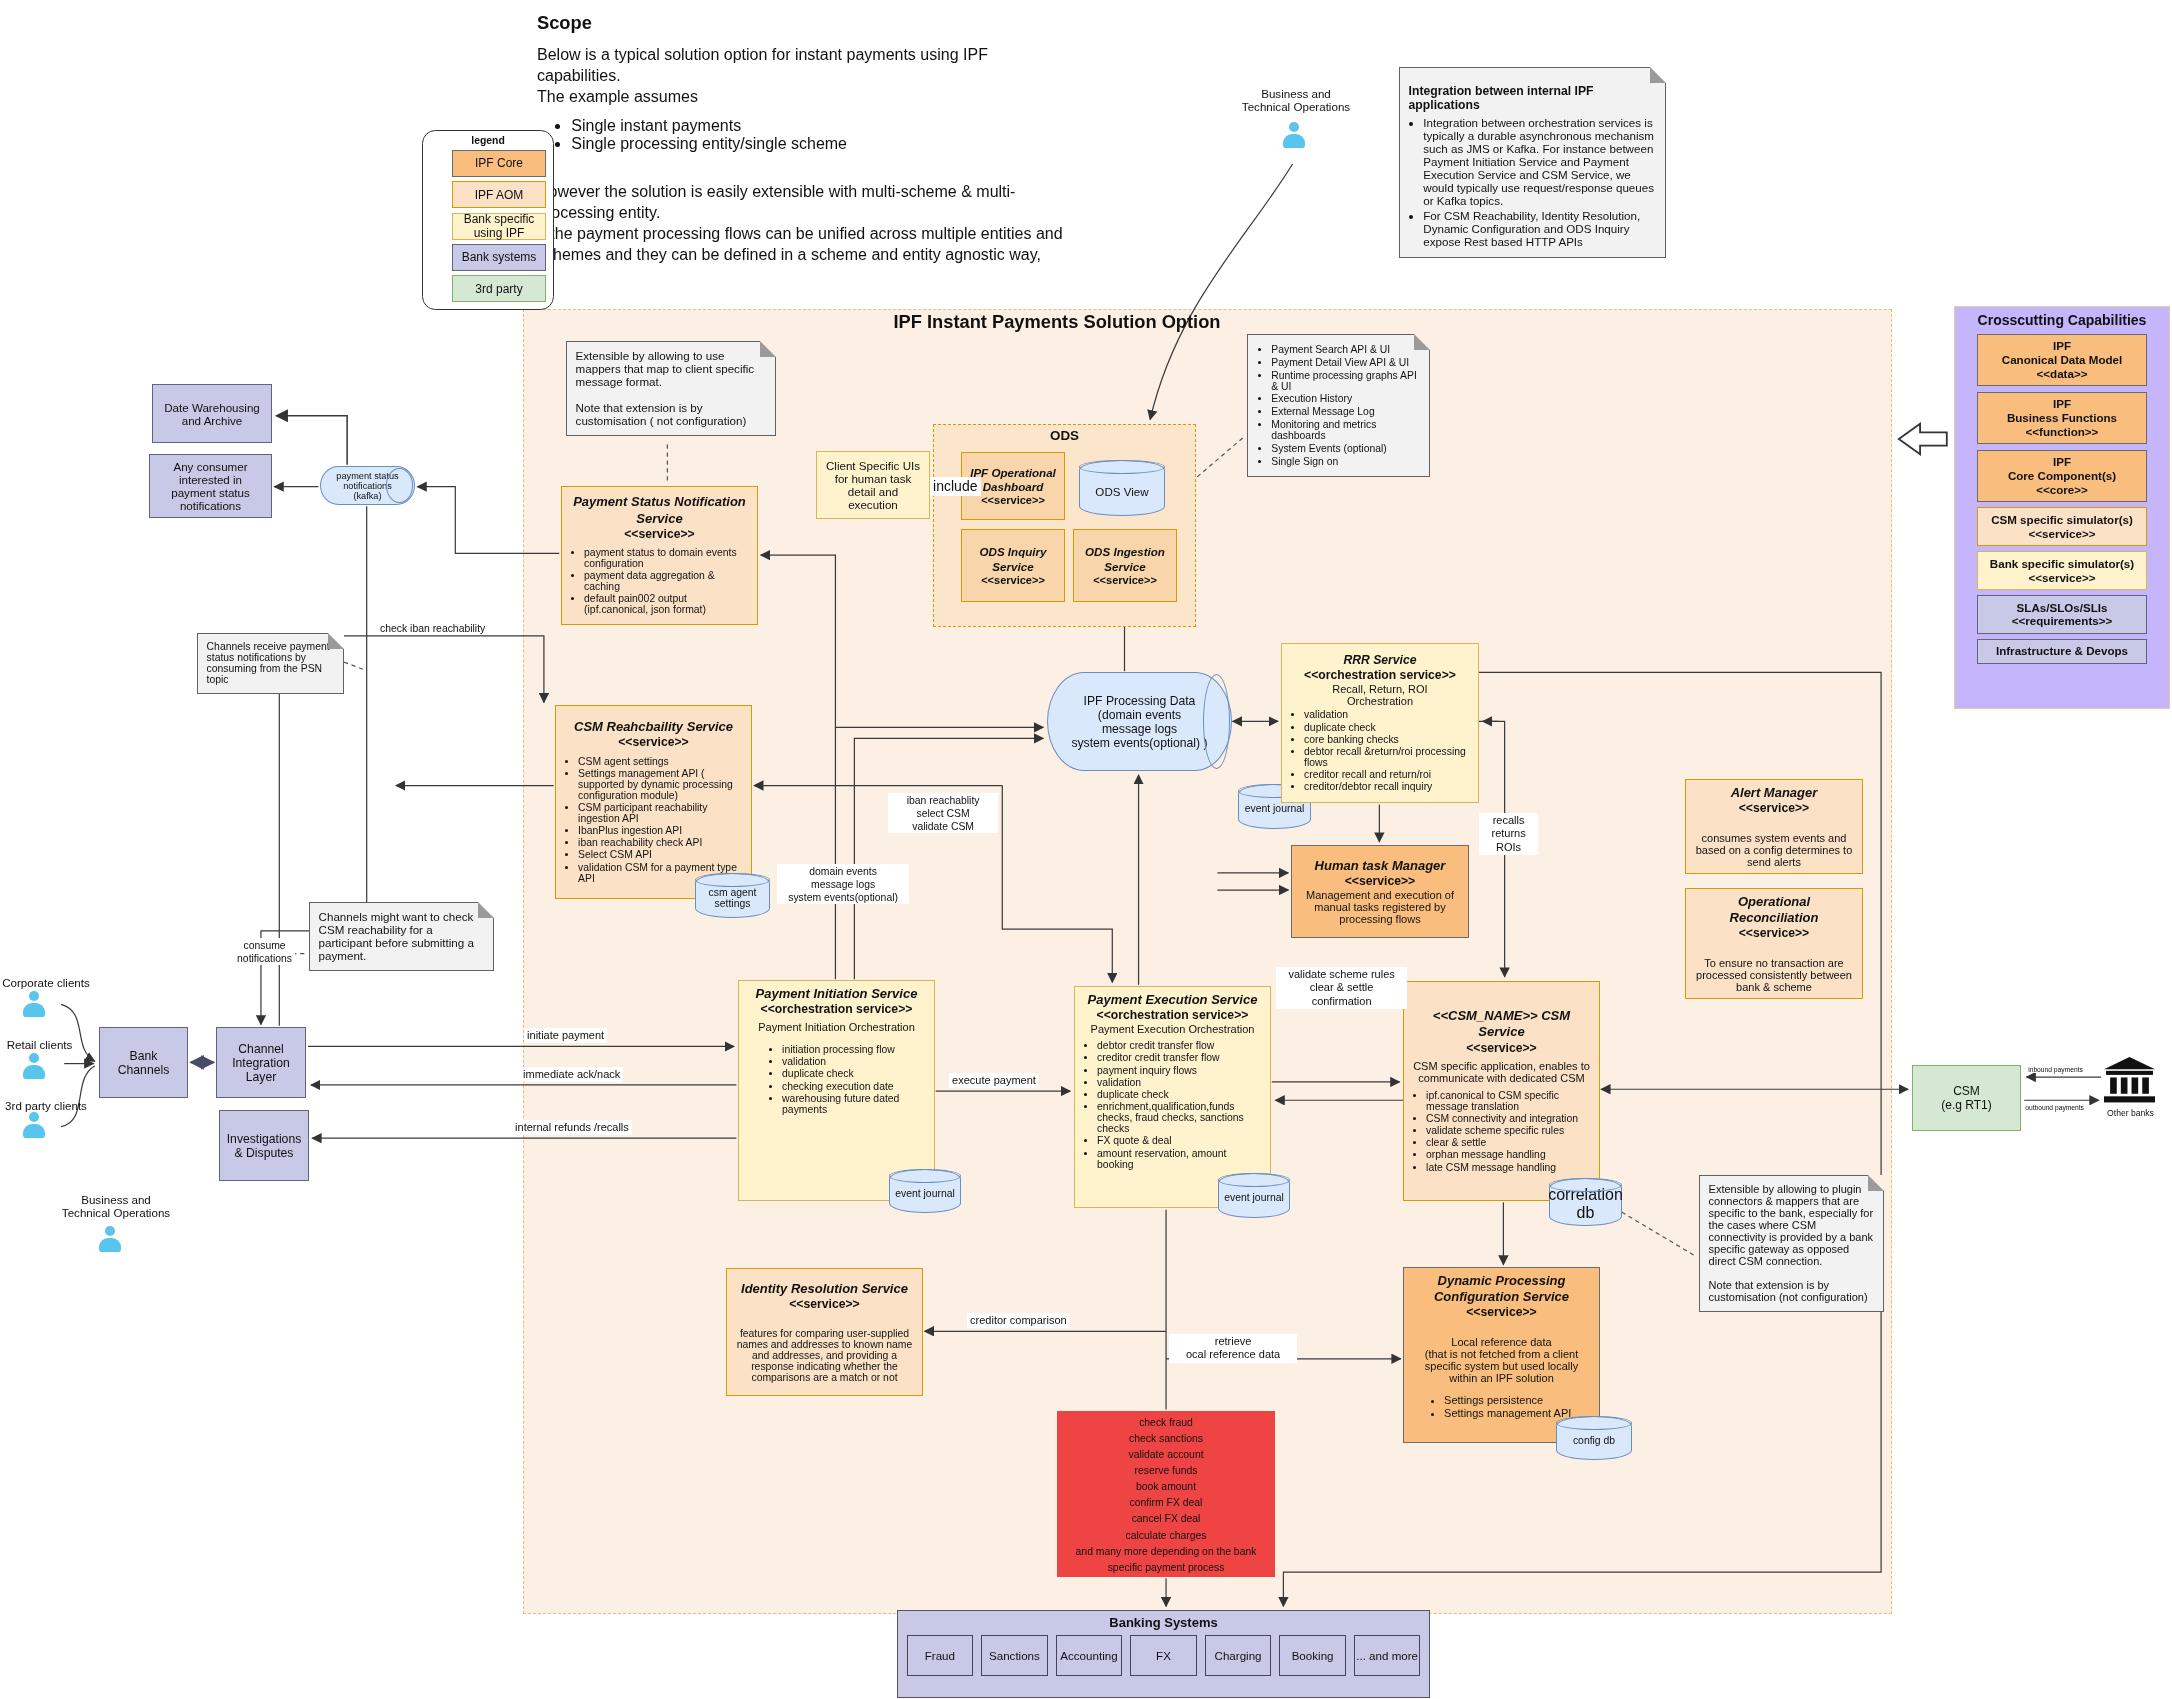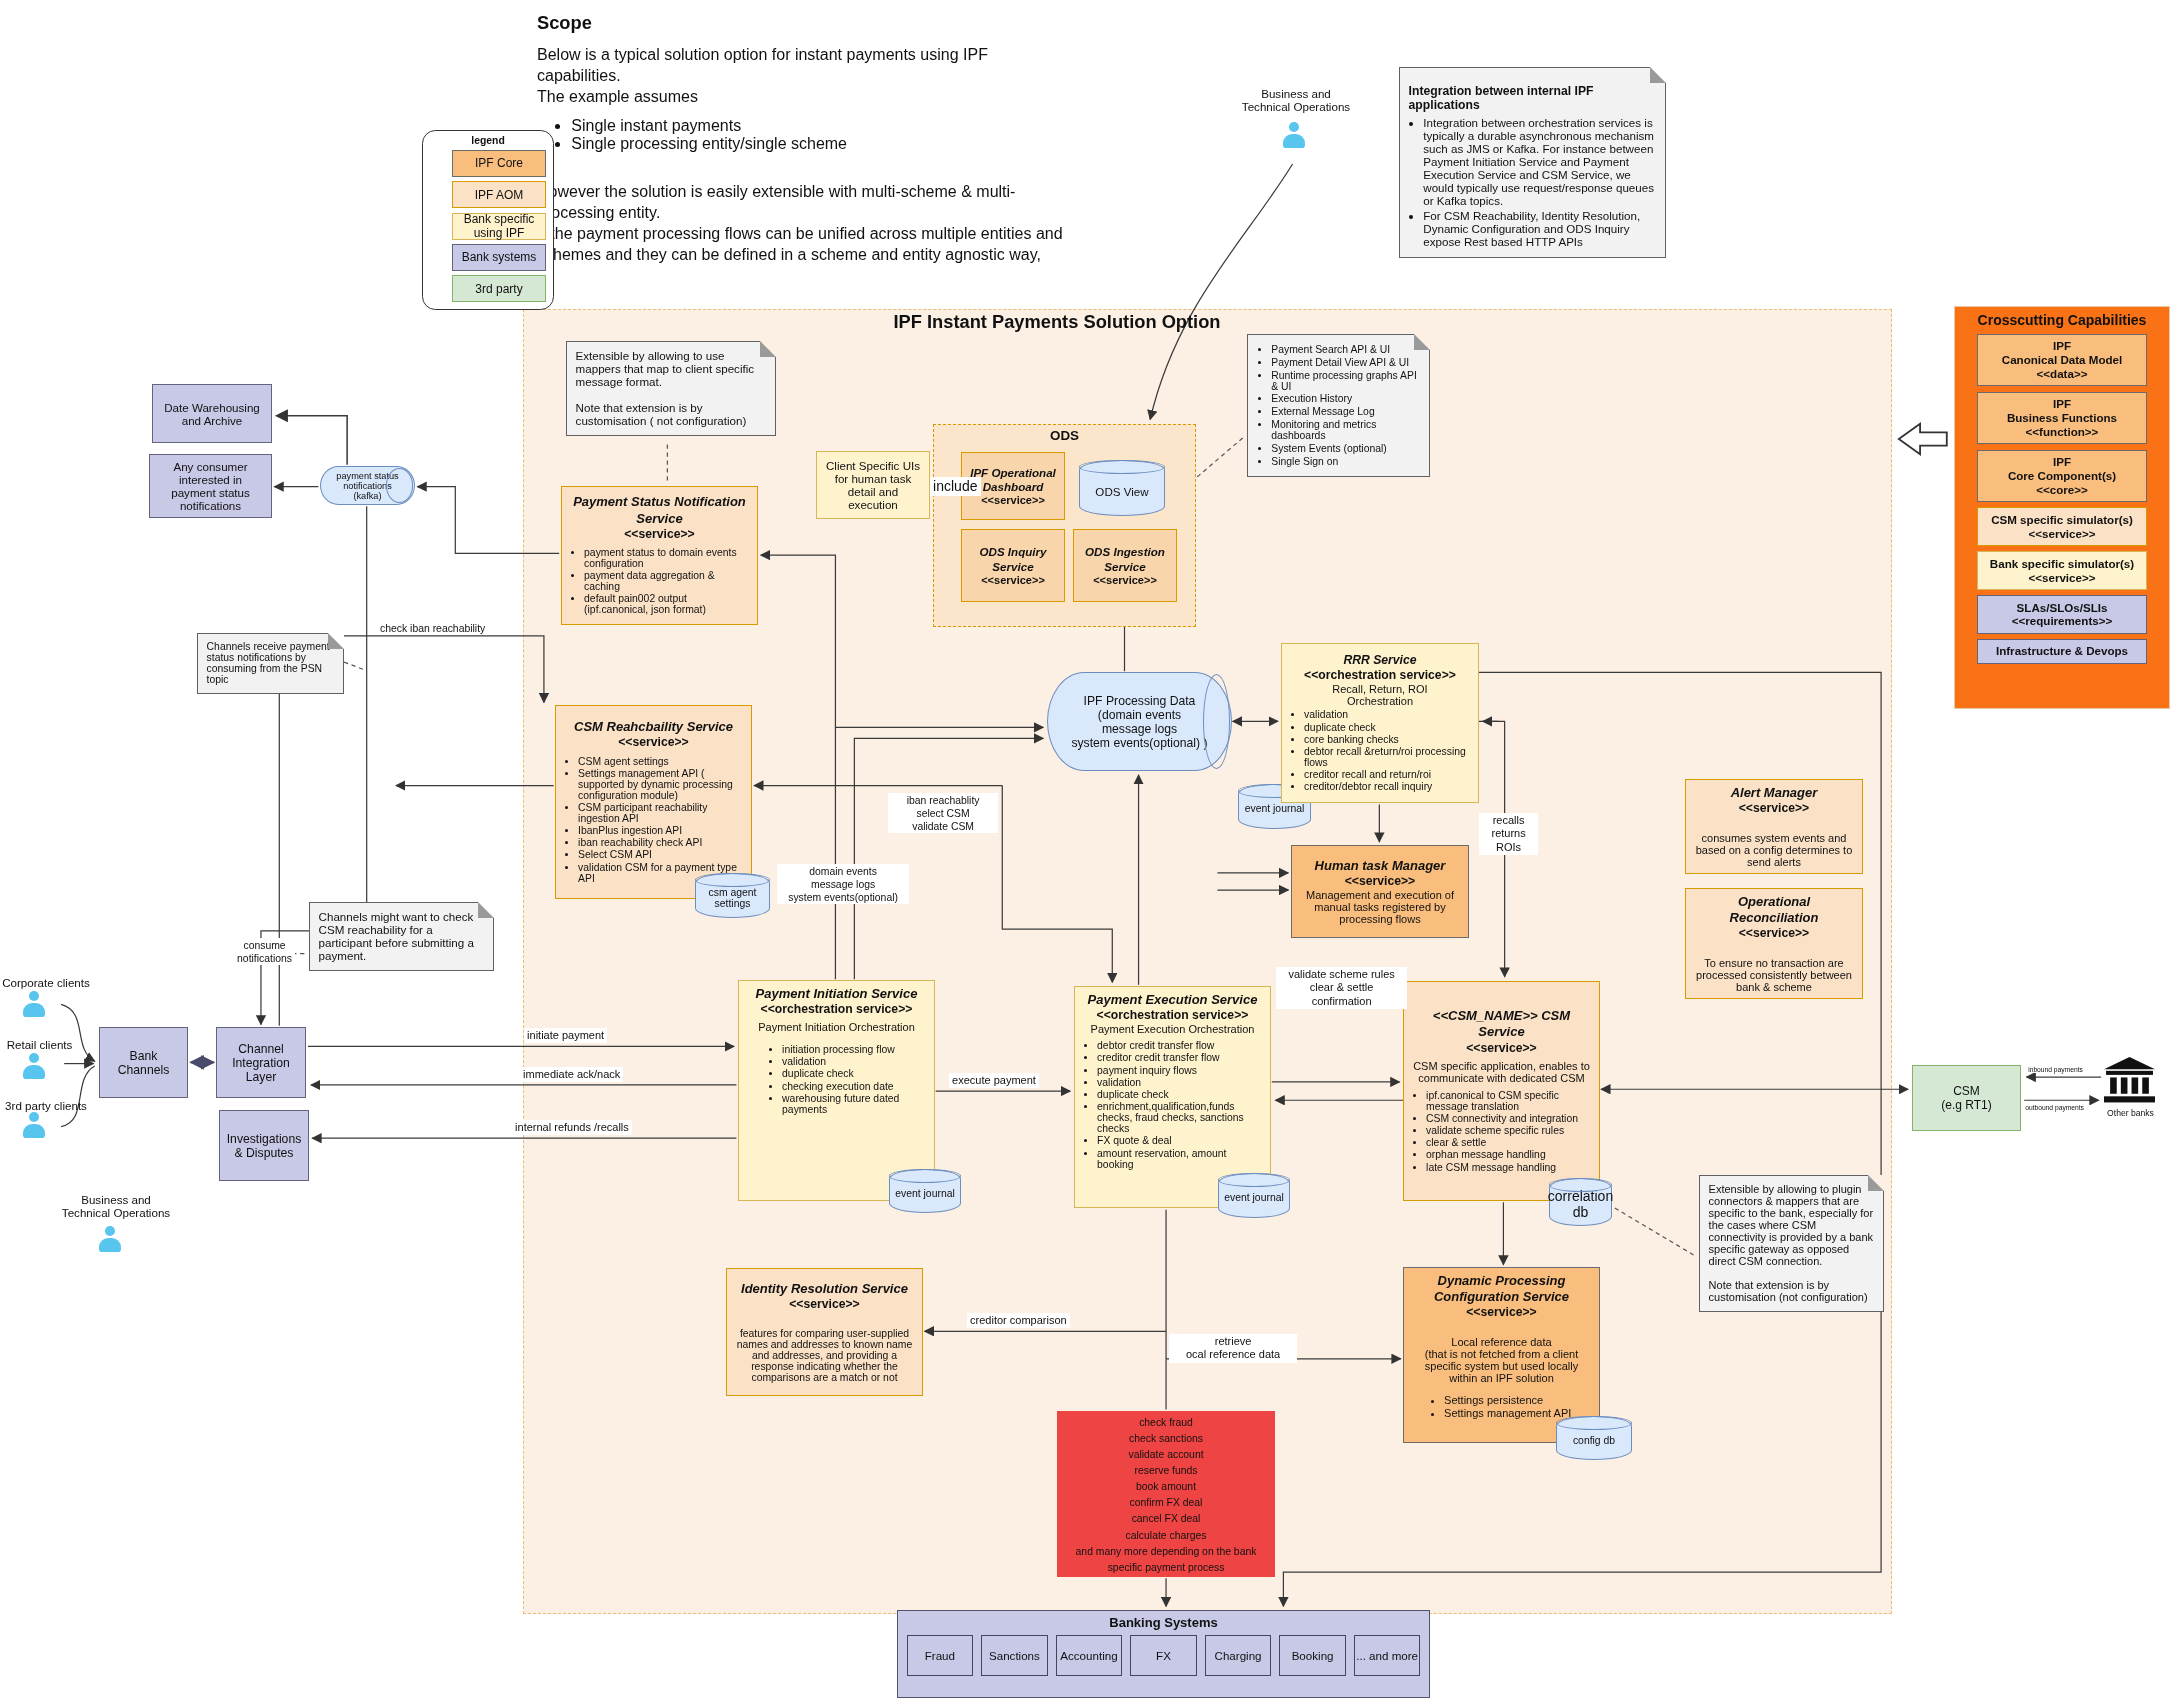--- a/index.html
+++ b/index.html
@@ -41,21 +41,21 @@
   .plain{position:absolute;z-index:3;}
   
   .person{position:absolute;width:24.4px;height:29px;z-index:3;}
   .p-head{width:10.4px;height:10.4px;border-radius:50%;background:#57C5EE;margin:0 auto;}
   .p-body{width:22px;height:14px;border-radius:9.2px 9.2px 3.1px 3.1px;background:#57C5EE;margin:1.2px auto 0;}
   
   #legend{position:absolute;left:422px;top:130px;width:132px;box-sizing:border-box;background:#fff;border:1.2px solid #333;border-radius:13.4px;padding:3.7px 7.3px 7.3px;z-index:3;}
   #legend .lg-title{text-align:center;font-weight:bold;font-size:10.4px;margin-bottom:2.4px;}
   .lg-item{height:27px;margin-top:4.3px;display:flex;align-items:center;justify-content:center;text-align:center;font-size:12px;box-sizing:border-box;margin-left:22px;}
   
-  #crosscut{position:absolute;left:1954px;top:306px;width:216px;height:403px;box-sizing:border-box;background:#f97316;border:0.6px solid #E9C9A2;z-index:2;padding:4.9px 22px;}
+  #crosscut{position:absolute;left:1954px;top:306px;width:216px;height:403px;box-sizing:border-box;background:#c4b5fd;border:0.6px solid #E9C9A2;z-index:2;padding:4.9px 22px;}
   #crosscut .cc-title{text-align:center;font-weight:bold;font-size:14px;margin-bottom:6.1px;}
   .cc-box{box-sizing:border-box;margin-bottom:5.5px;padding:4.3px 3.7px;display:flex;align-items:center;justify-content:center;text-align:center;font-weight:bold;font-size:11.6px;line-height:1.2;white-space:pre-line;}
   
   #ods-wrap{position:absolute;left:933px;top:424px;width:263px;height:203px;box-sizing:border-box;background:#FBE5CB;border:1.2px dashed #D79B00;z-index:2;}
   #ods-label{position:absolute;left:933px;top:428px;width:263px;text-align:center;font-weight:bold;font-size:13.4px;z-index:3;}
   
   #banking{position:absolute;left:897px;top:1610px;width:533px;height:88px;box-sizing:border-box;background:#C8C8E7;border:1.2px solid #52526B;z-index:3;padding:3.7px 8.6px;}
   #banking .bk-title{text-align:center;font-weight:bold;font-size:13px;}
   #banking .bk-row{display:flex;gap:8px;margin-top:4.9px;}
   .bk-box{flex:1;height:39px;background:#C8C8E7;border:0.9px solid #44445c;display:flex;align-items:center;justify-content:center;font-size:11.6px;text-align:center;}
@@ -342,21 +342,21 @@
     <div class="svc-sub">CSM specific application, enables to communicate with dedicated CSM</div>
     <ul class="bullets">
         <li>ipf.canonical to CSM specific message translation</li>
         <li>CSM connectivity and integration</li>
         <li>validate scheme specific rules</li>
         <li>clear &amp; settle</li>
         <li>orphan message handling</li>
         <li>late CSM message handling</li>
       </ul>
   </div>
-  <div class="cylv pre" style="left:1549px;top:1178px;width:63px;height:48px;font-size:14px;padding-top:4.9px;">correlation
+  <div class="cylv pre" style="left:1549px;top:1178px;width:73px;height:48px;font-size:16px;padding-top:4.9px;">correlation
 db</div>
 
   <div class="box aom" style="left:726px;top:1268px;width:197px;min-height:128px;">
     <div class="svc-title">Identity Resolution Service</div>
     <div class="svc-st">&lt;&lt;service&gt;&gt;</div>
     <div class="body18" style="font-size:10.4px;">features for comparing user-supplied names and addresses to known name and addresses, and providing a response indicating whether the comparisons are a match or not</div>
   </div>
 
   <div class="box core" style="left:1403px;top:1267px;width:197px;min-height:176px;justify-content:flex-start;">
     <div class="svc-title">Dynamic Processing Configuration Service</div>

